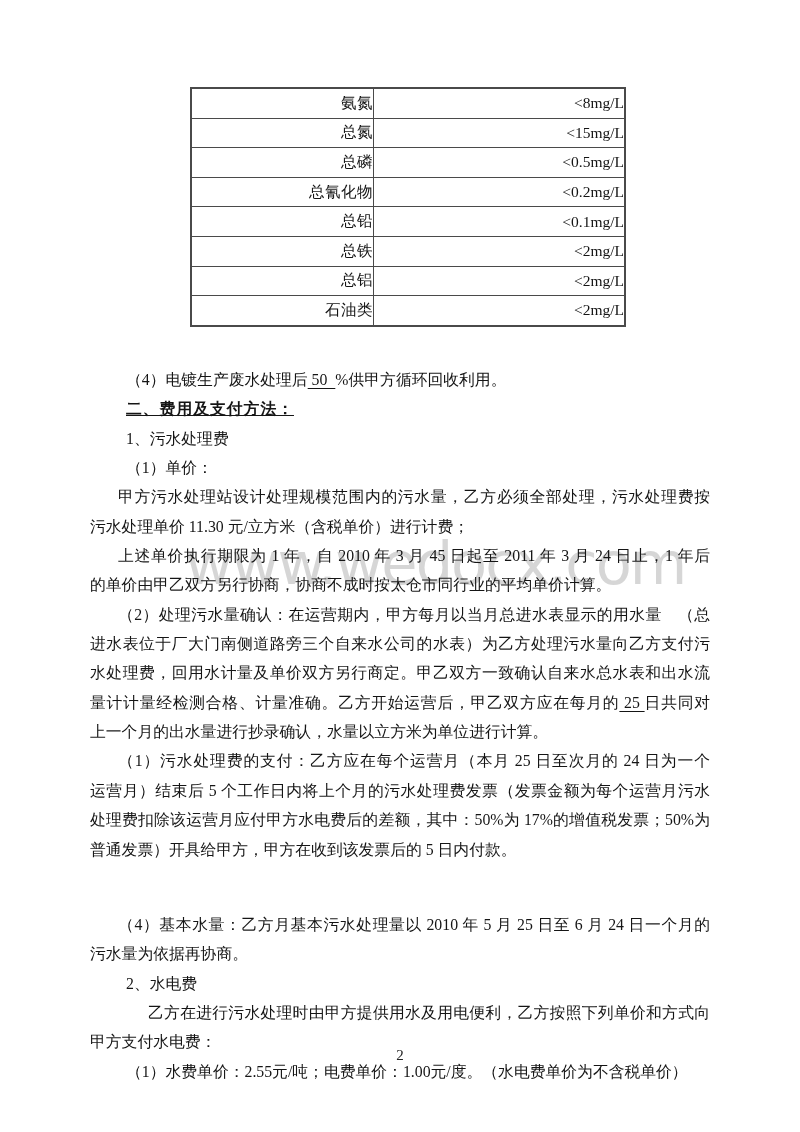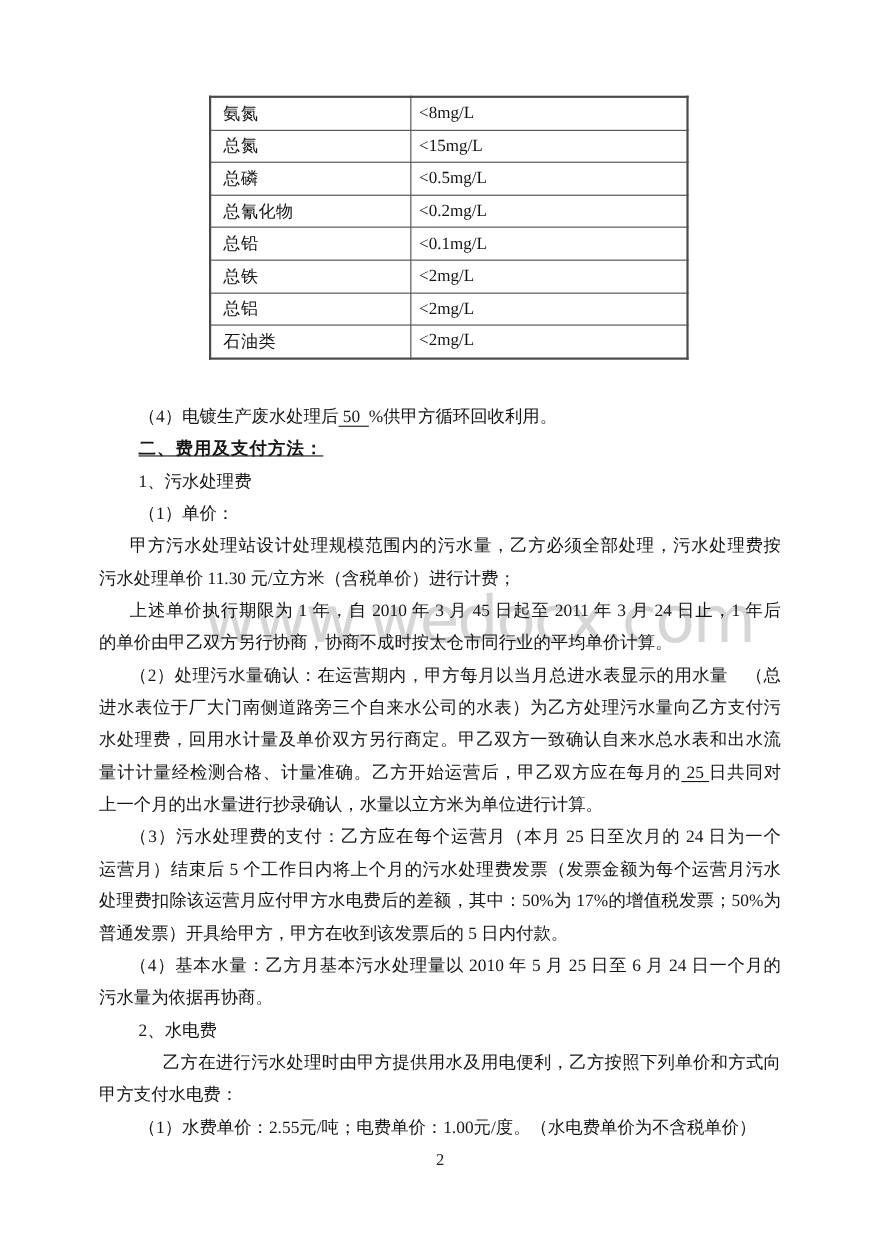--- a/index.html
+++ b/index.html
@@ -8,20 +8,21 @@
     font-family:"Liberation Serif","DejaVu Serif",serif; color:#151515;
     overflow:hidden;
   }
   .page { position:absolute; inset:0; background:#ffffff; overflow:hidden; }
 
   
   table.limits {
     position:absolute; left:190px; top:87px; width:421px;
     border-collapse:collapse; table-layout:fixed;
     border:2px solid #4a4a4a;
+    text-align:right;
   }
   table.limits td {
     border:1px solid #4a4a4a; height:28.6px; font-size:15.5px;
     color:#141414; padding:0 0 0 11px; vertical-align:middle;
     letter-spacing:0.5px;
   }
   table.limits td.c1 { width:170px; }
   table.limits td.c2 { width:243px; padding-left:7px; letter-spacing:0; }
 
   
@@ -96,25 +97,25 @@
       <div class="bl" style="text-indent: 36px;"><span>（1）单价：</span></div>
       <div class="bl j" style="text-indent: 28px;"><span>甲方污水处理站设计处理规模范围内的污水量，乙方必须全部处理，污水处理费按</span></div>
       <div class="bl"><span>污水处理单价&nbsp;11.30&nbsp;元/立方米（含税单价）进行计费；</span></div>
       <div class="bl j" style="text-indent: 28px;"><span>上述单价执行期限为 1 年，自 2010 年 3 月 45 日起至 2011 年 3 月 24 日止，1 年后</span></div>
       <div class="bl"><span>的单价由甲乙双方另行协商，协商不成时按太仓市同行业的平均单价计算。</span></div>
       <div class="bl j" style="text-indent: 28px;"><span>（2）处理污水量确认：在运营期内，甲方每月以当月总进水表显示的用水量　（总</span></div>
       <div class="bl j"><span>进水表位于厂大门南侧道路旁三个自来水公司的水表）为乙方处理污水量向乙方支付污</span></div>
       <div class="bl j"><span>水处理费，回用水计量及单价双方另行商定。甲乙双方一致确认自来水总水表和出水流</span></div>
       <div class="bl j"><span>量计计量经检测合格、计量准确。乙方开始运营后，甲乙双方应在每月的</span><span class="u">&nbsp;25&nbsp;</span><span>日共同对</span></div>
       <div class="bl"><span>上一个月的出水量进行抄录确认，水量以立方米为单位进行计算。</span></div>
-      <div class="bl j" style="text-indent: 28px;"><span>（3）污水处理费的支付：乙方应在每个运营月（本月 25 日至次月的 24 日为一个</span></div>
+      <div class="bl j" style="text-indent: 28px;"><span>（1）污水处理费的支付：乙方应在每个运营月（本月 25 日至次月的 24 日为一个</span></div>
       <div class="bl j"><span>运营月）结束后 5 个工作日内将上个月的污水处理费发票（发票金额为每个运营月污水</span></div>
       <div class="bl j"><span>处理费扣除该运营月应付甲方水电费后的差额，其中：50%为 17%的增值税发票；50%为</span></div>
       <div class="bl"><span>普通发票）开具给甲方，甲方在收到该发票后的 5 日内付款。</span></div>
-      <div class="bl j" style="text-indent: 28px;"><span>（4）基本水量：乙方月基本污水处理量以 2010 年 5 月 25 日至 6 月 24 日一个月的</span></div>
+      <div class="bl j" style="text-indent: 28px; margin-top: 46px;"><span>（4）基本水量：乙方月基本污水处理量以 2010 年 5 月 25 日至 6 月 24 日一个月的</span></div>
       <div class="bl"><span>污水量为依据再协商。</span></div>
       <div class="bl" style="text-indent: 36px;"><span>2、水电费</span></div>
       <div class="bl j" style="text-indent: 58px;"><span>乙方在进行污水处理时由甲方提供用水及用电便利，乙方按照下列单价和方式向</span></div>
       <div class="bl"><span>甲方支付水电费：</span></div>
       <div class="bl" style="text-indent: 36px;"><span>（1）水费单价：2.55元/吨；电费单价：1.00元/度。（水电费单价为不含税单价）</span></div>
     </div>
 
   <div class="pagenum">2</div>
 </div>
 

